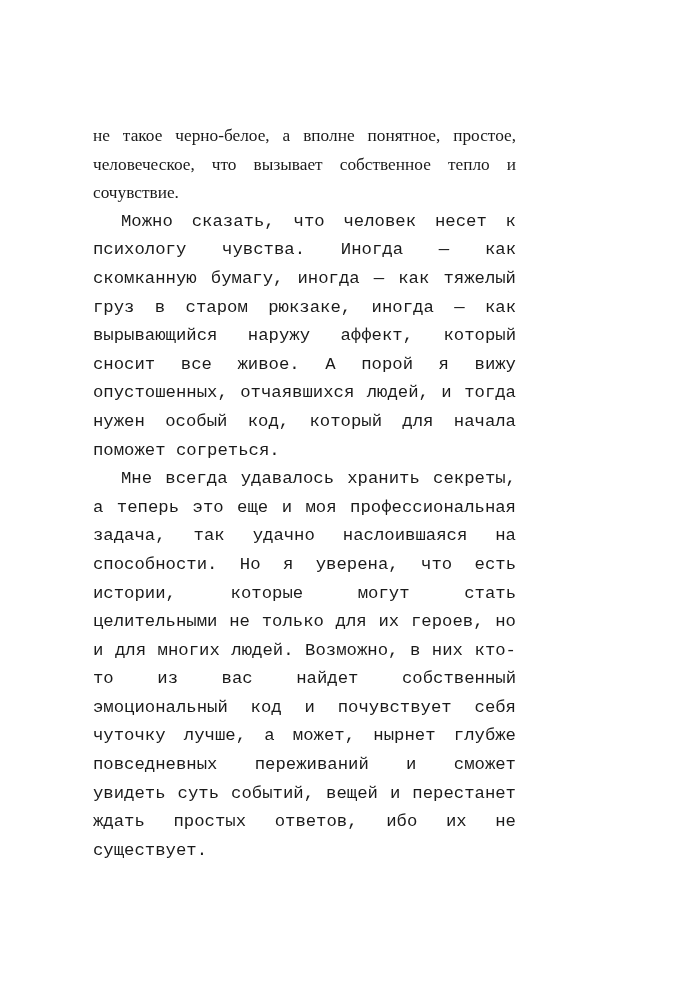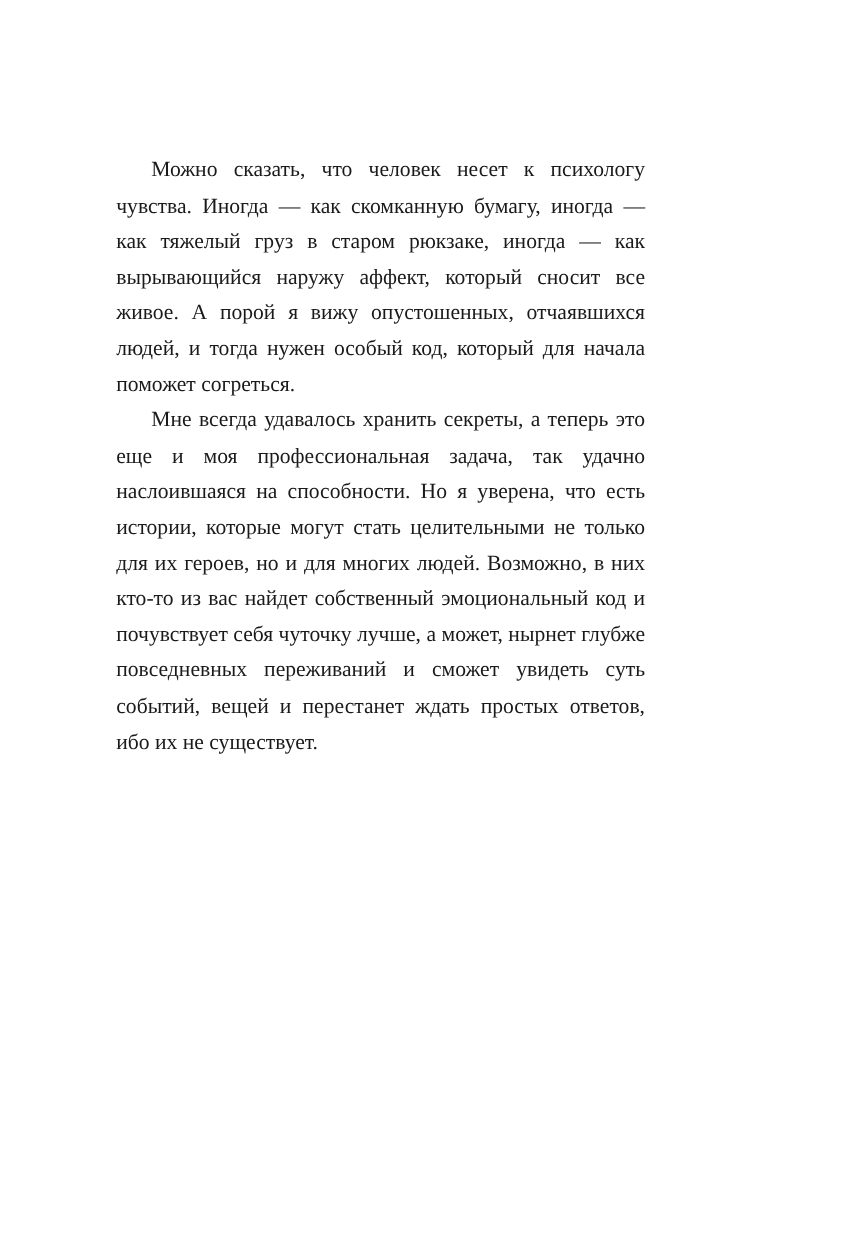--- a/index.html
+++ b/index.html
@@ -27,24 +27,26 @@
     text-justify: inter-word;
     -webkit-hyphens: manual;
     hyphens: manual;
   }
   .para {
     margin: 0;
     text-indent: 0;
   }
   .para.indent {
     text-indent: 28px;
+    font-family: Liberation Mono, monospace;
   }
   
 </style>
 </head>
 <body>
 
 <div class="page">
   <div class="text-block">
+    <p class="para">не такое черно-белое, а вполне понятное, простое, человеческое, что вызывает собственное тепло и сочувствие.</p>
     <p class="para indent">Можно сказать, что человек несет к психологу чувства. Иногда — как скомканную бумагу, иногда — как тяжелый груз в старом рюкзаке, иногда — как вырывающийся наружу аффект, который сносит все живое. А порой я вижу опустошенных, отчаявшихся людей, и тогда нужен особый код, который для начала поможет согреться.</p>
     <p class="para indent">Мне всегда удавалось хранить секреты, а теперь это еще и моя профессиональная задача, так удачно наслоившаяся на способности. Но я уверена, что есть истории, которые могут стать целительными не только для их героев, но и для многих людей. Возможно, в них кто-то из вас найдет собственный эмоциональный код и почувствует себя чуточку лучше, а может, нырнет глубже повседневных переживаний и сможет увидеть суть событий, вещей и перестанет ждать простых ответов, ибо их не существует.</p>
   </div>
 </div>
 
 </body></html>

